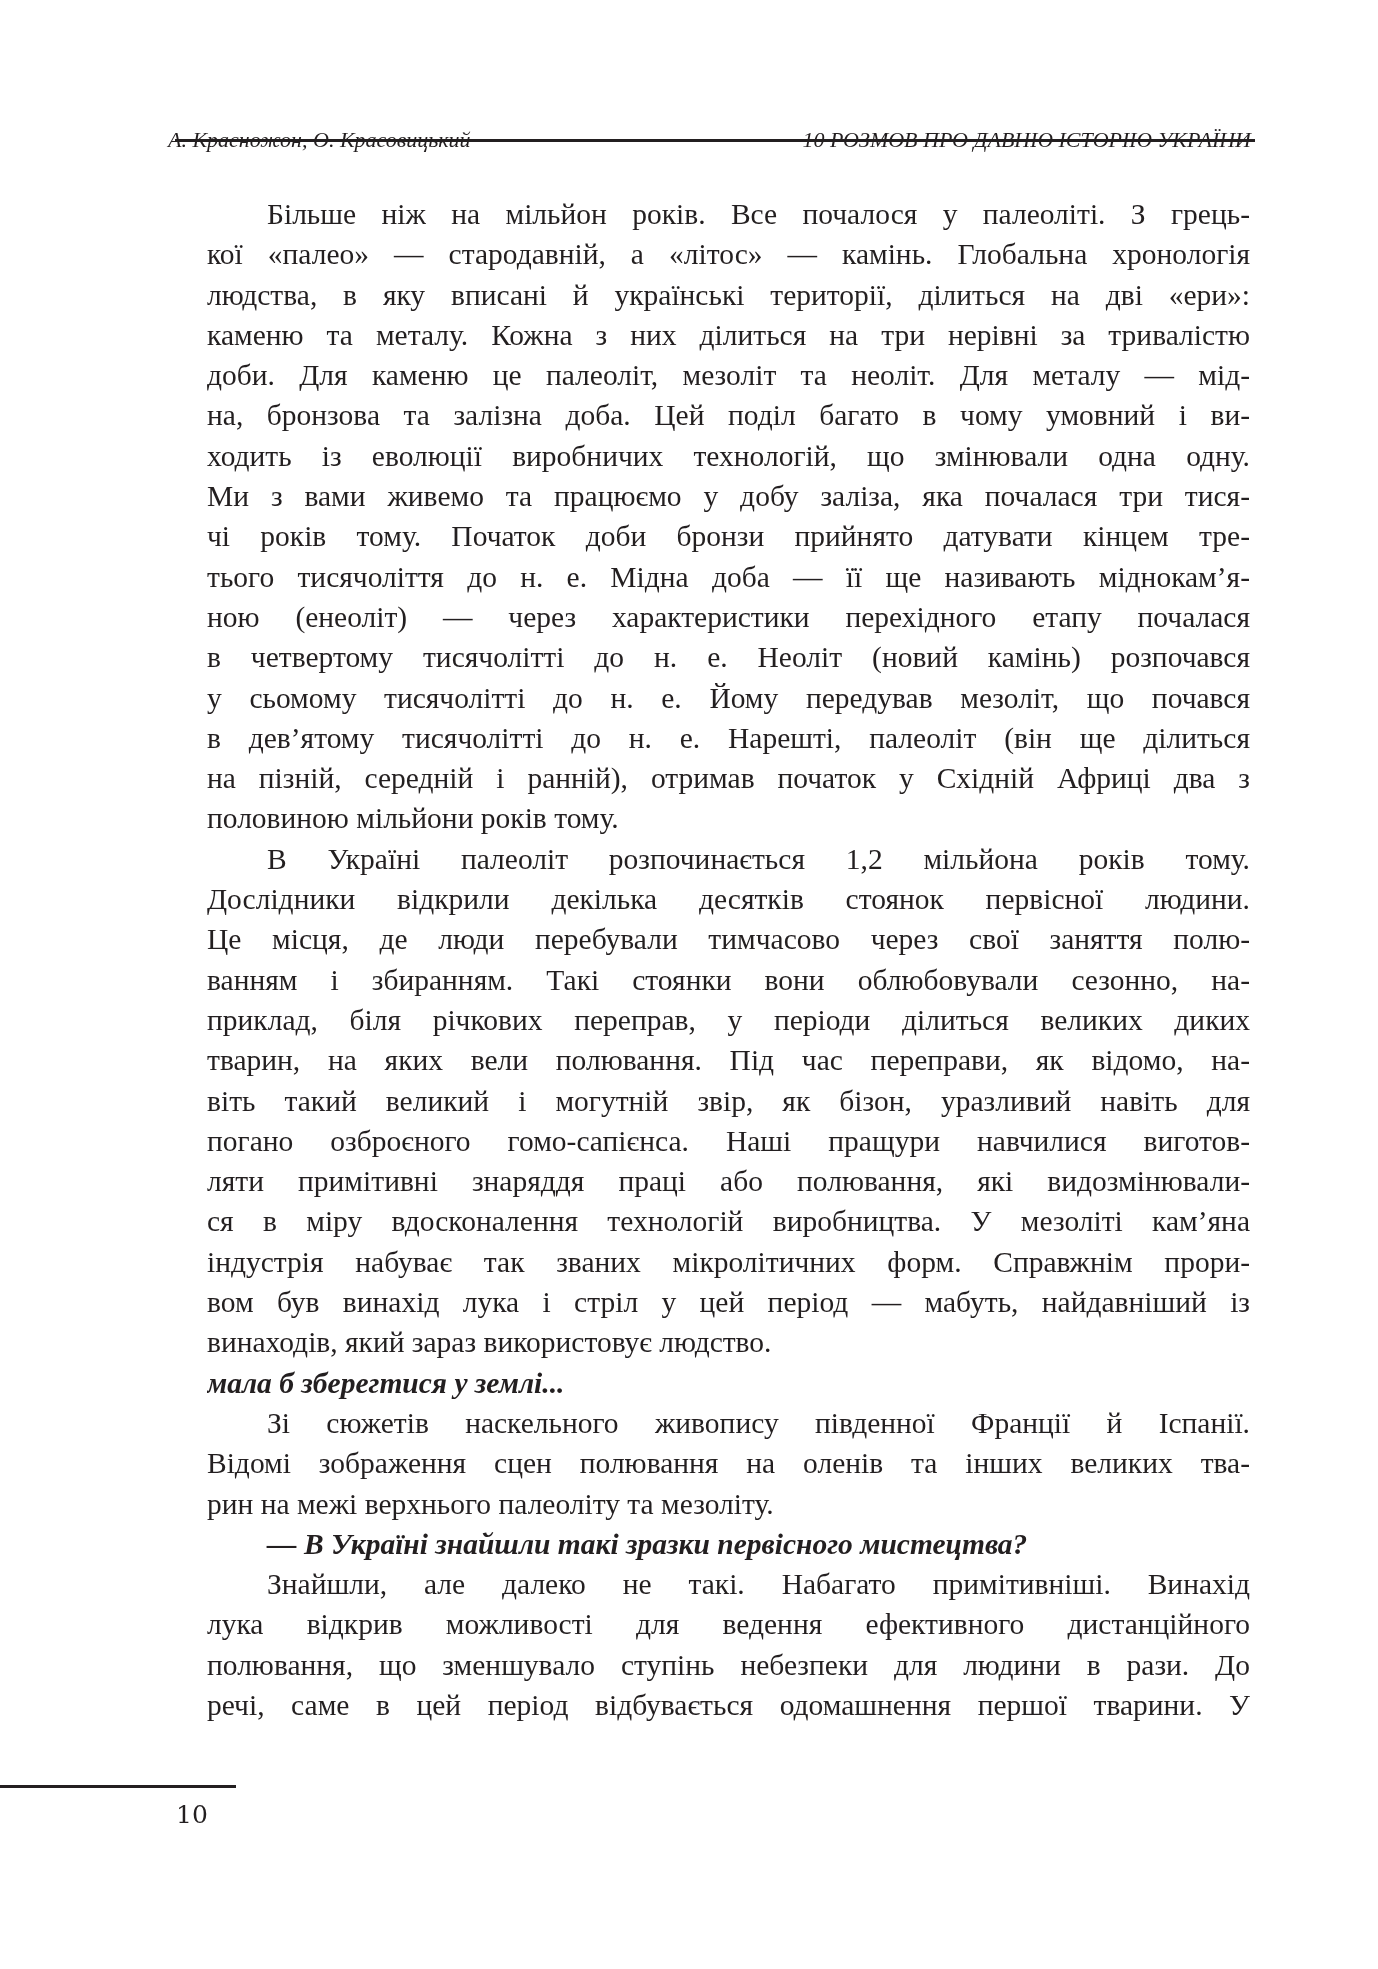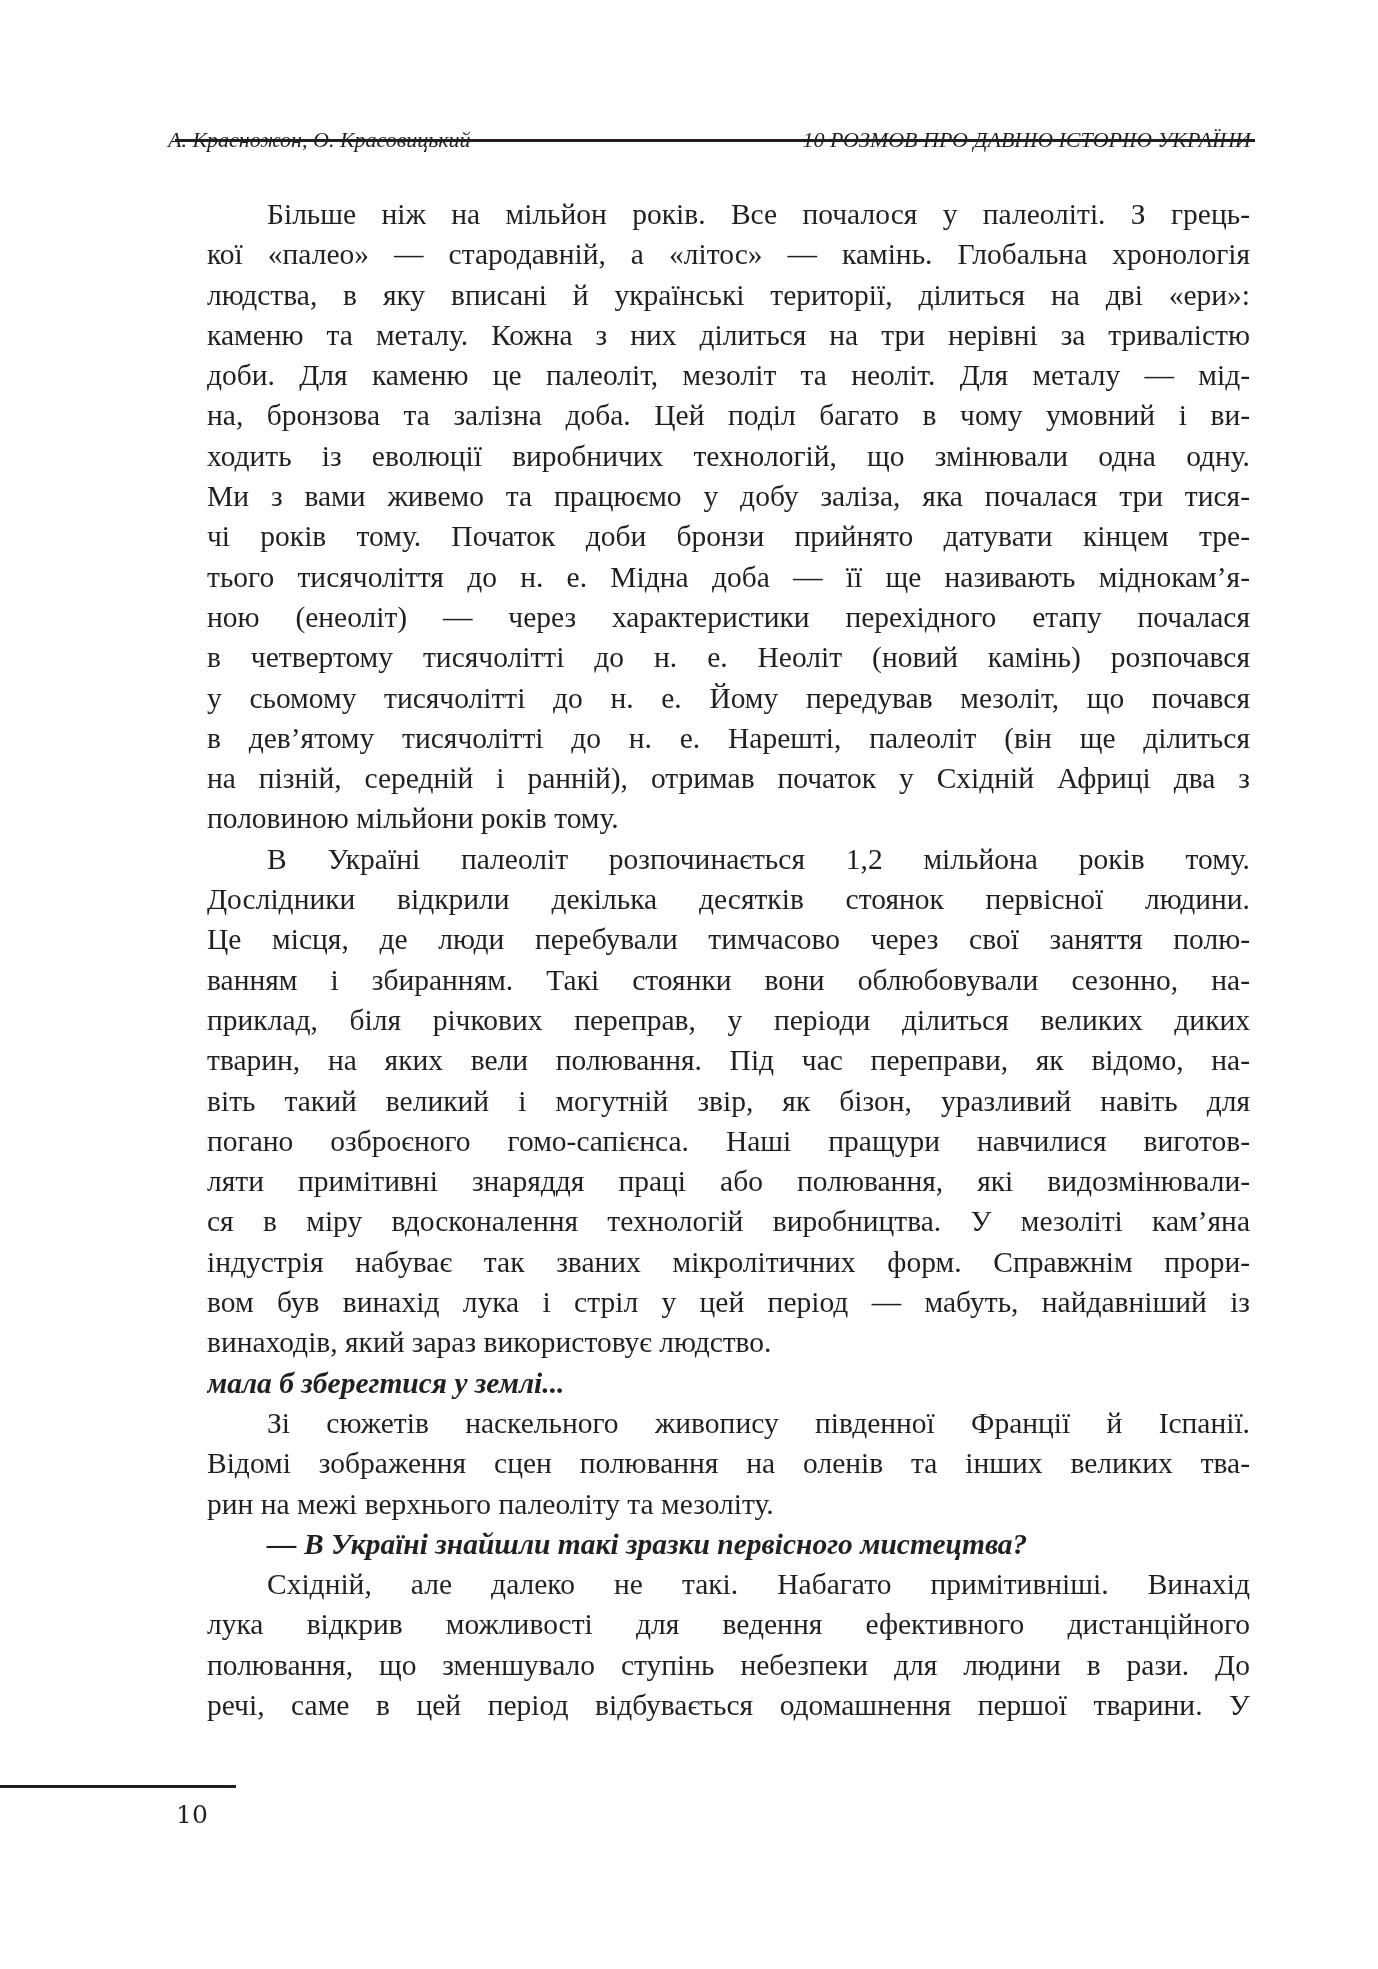--- a/index.html
+++ b/index.html
@@ -53,20 +53,20 @@
     <div class="line">ляти примітивні знаряддя праці або полювання, які видозмінювали-</div>
     <div class="line">ся в міру вдосконалення технологій виробництва. У мезоліті кам’яна</div>
     <div class="line">індустрія набуває так званих мікролітичних форм. Справжнім прори-</div>
     <div class="line">вом був винахід лука і стріл у цей період — мабуть, найдавніший із</div>
     <div class="line last">винаходів, який зараз використовує людство.</div>
     <div class="line last q">мала б зберегтися у землі...</div>
     <div class="line indent">Зі сюжетів наскельного живопису південної Франції й Іспанії.</div>
     <div class="line">Відомі зображення сцен полювання на оленів та інших великих тва-</div>
     <div class="line last">рин на межі верхнього палеоліту та мезоліту.</div>
     <div class="line indent last q">— В Україні знайшли такі зразки первісного мистецтва?</div>
-    <div class="line indent">Східній, але далеко не такі. Набагато примітивніші. Винахід</div>
+    <div class="line indent">Знайшли, але далеко не такі. Набагато примітивніші. Винахід</div>
     <div class="line">лука відкрив можливості для ведення ефективного дистанційного</div>
     <div class="line">полювання, що зменшувало ступінь небезпеки для людини в рази. До</div>
     <div class="line">речі, саме в цей період відбувається одомашнення першої тварини. У</div>
   </div>
 
 <div class="footer-rule"></div>
 <div class="page-number">10</div>
 
 </body></html>

